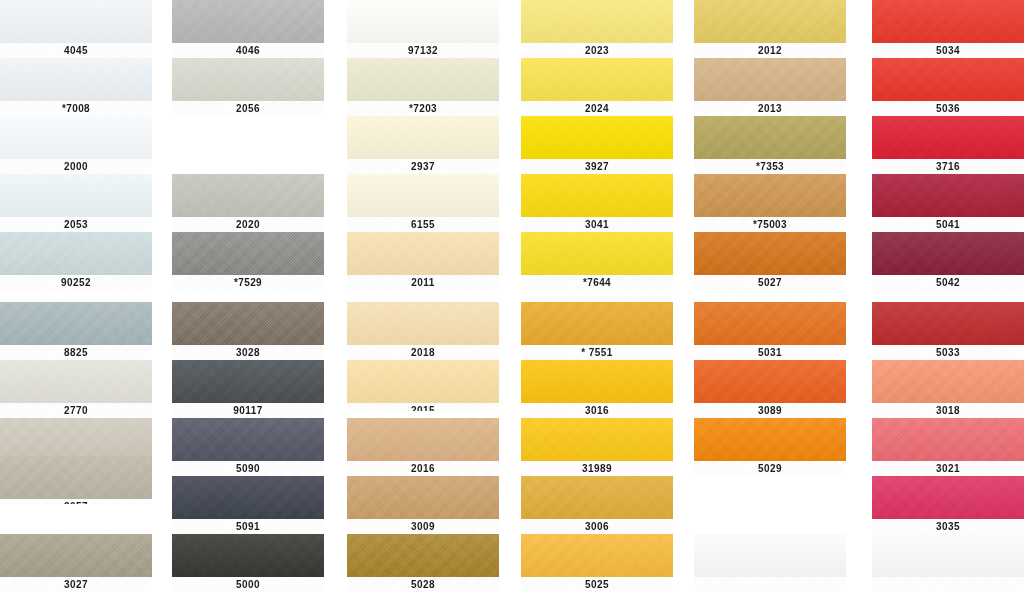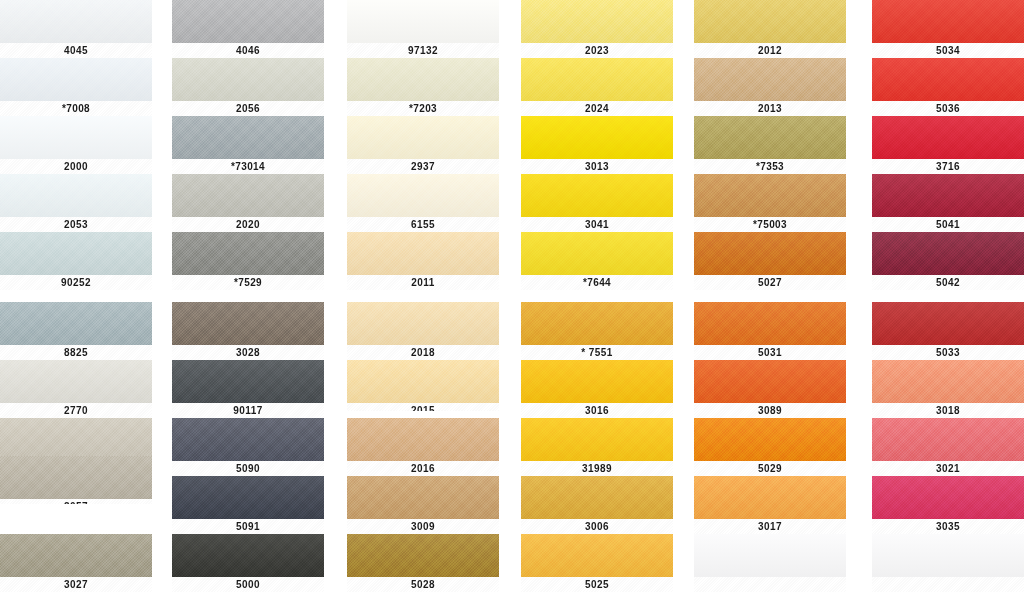--- a/index.html
+++ b/index.html
@@ -131,26 +131,20 @@
         <div class="label-strip" style="top: 43px; height: 15px;">
           <span class="swatch-label">4046</span>
         </div>
       </div>
       <div class="swatch-block" style="top: 58px; height: 58px;">
         <div class="swatch" title="#d8d9cd" style="height: 43px; background-color: rgb(216, 217, 205);"></div>
         <div class="label-strip" style="top: 43px; height: 15px;">
           <span class="swatch-label">2056</span>
         </div>
       </div>
-      <div class="swatch-block" style="top: 116px; height: 58px;">
-        <div class="swatch" title="#a3adb1" style="height: 43px; background-color: rgb(163, 173, 177);"></div>
-        <div class="label-strip" style="top: 43px; height: 15px;">
-          <span class="swatch-label">*73014</span>
-        </div>
-      </div>
       <div class="swatch-block" style="top: 174px; height: 58px;">
         <div class="swatch" title="#c3c3ba" style="height: 43px; background-color: rgb(195, 195, 186);"></div>
         <div class="label-strip" style="top: 43px; height: 15px;">
           <span class="swatch-label">2020</span>
         </div>
       </div>
       <div class="swatch-block" style="top: 232px; height: 58px;">
         <div class="swatch" title="#8b8c87" style="height: 43px; background-color: rgb(139, 140, 135);"></div>
         <div class="label-strip" style="top: 43px; height: 15px;">
           <span class="swatch-label">*7529</span>
@@ -258,21 +252,21 @@
       </div>
       <div class="swatch-block" style="top: 58px; height: 58px;">
         <div class="swatch" title="#f9e34f" style="height: 43px; background-color: rgb(249, 227, 79);"></div>
         <div class="label-strip" style="top: 43px; height: 15px;">
           <span class="swatch-label">2024</span>
         </div>
       </div>
       <div class="swatch-block" style="top: 116px; height: 58px;">
         <div class="swatch" title="#fadf00" style="height: 43px; background-color: rgb(250, 223, 0);"></div>
         <div class="label-strip" style="top: 43px; height: 15px;">
-          <span class="swatch-label">3013</span>
+          <span class="swatch-label">3927</span>
         </div>
       </div>
       <div class="swatch-block" style="top: 174px; height: 58px;">
         <div class="swatch" title="#f9da11" style="height: 43px; background-color: rgb(249, 218, 17);"></div>
         <div class="label-strip" style="top: 43px; height: 15px;">
           <span class="swatch-label">3041</span>
         </div>
       </div>
       <div class="swatch-block" style="top: 232px; height: 58px;">
         <div class="swatch" title="#f7de26" style="height: 43px; background-color: rgb(247, 222, 38);"></div>
@@ -351,26 +345,20 @@
       <div class="swatch-block" style="top: 360px; height: 58px;">
         <div class="swatch" title="#ea5f20" style="height: 43px; background-color: rgb(234, 95, 32);"></div>
         <div class="label-strip" style="top: 43px; height: 15px;">
           <span class="swatch-label">3089</span>
         </div>
       </div>
       <div class="swatch-block" style="top: 418px; height: 58px;">
         <div class="swatch" title="#f2850d" style="height: 43px; background-color: rgb(242, 133, 13);"></div>
         <div class="label-strip" style="top: 43px; height: 15px;">
           <span class="swatch-label">5029</span>
-        </div>
-      </div>
-      <div class="swatch-block" style="top: 476px; height: 58px;">
-        <div class="swatch" title="#f7a745" style="height: 43px; background-color: rgb(247, 167, 69);"></div>
-        <div class="label-strip" style="top: 43px; height: 15px;">
-          <span class="swatch-label">3017</span>
         </div>
       </div>
       <div class="swatch-block" style="top: 534px; height: 58px;">
         <div class="swatch empty-cell" title="#fbfbfc" style="height: 43px; background-color: rgb(251, 251, 252);"></div>
         <div class="label-strip" style="top: 43px; height: 15px;">
           <span class="swatch-label"></span>
         </div>
       </div>
     </div>
     <div class="column" style="left: 872px; width: 152px;">

